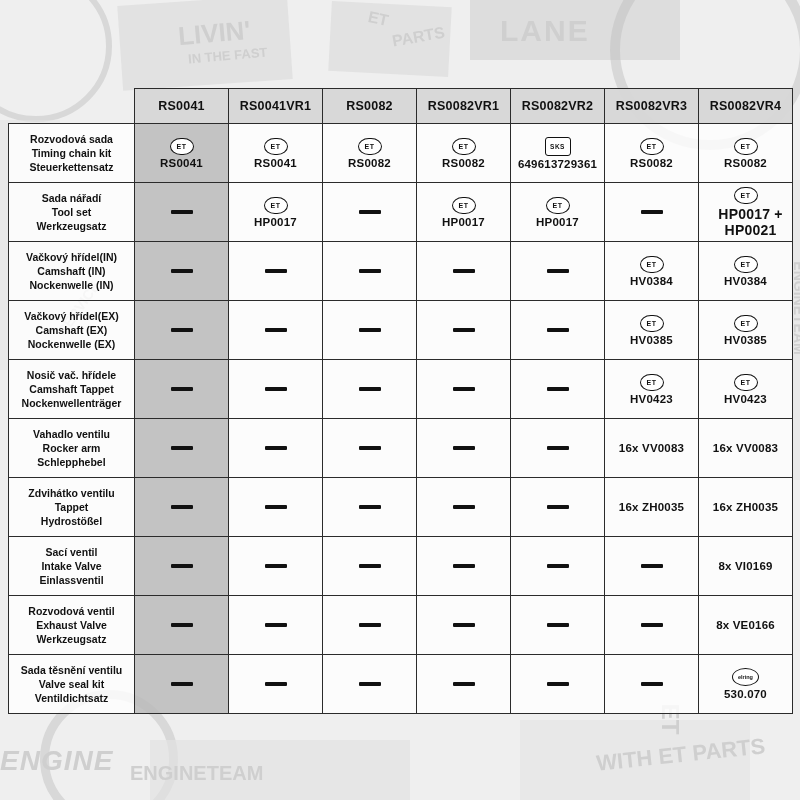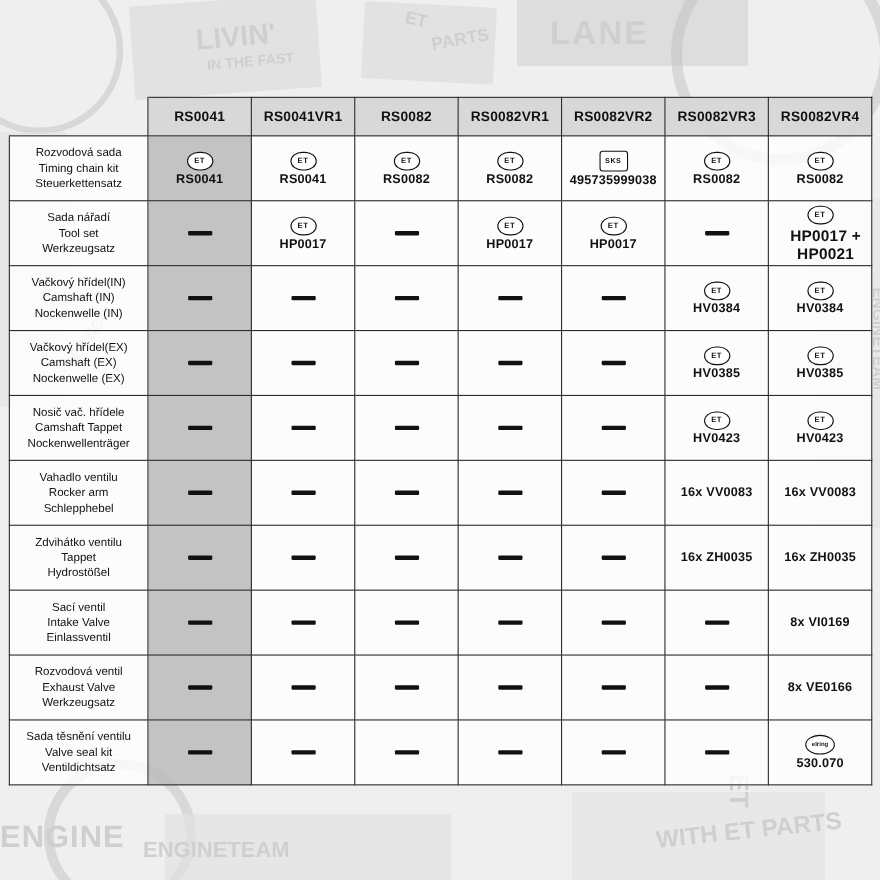--- a/index.html
+++ b/index.html
@@ -43,21 +43,21 @@
     font-weight:bold;
     letter-spacing:.2px;
     color:#111;
     background:rgba(214,214,214,0.93);
   }
   thead th.corner{background:rgba(255,255,255,0.0);border-left:none;border-top:none;}
   tbody tr{height:59px;}
   td.rowlab{
     font-size:10.5px;
     line-height:14px;
-    font-weight:normal;
+    font-weight:bold;
     color:#111;
     background:rgba(255,255,255,0.80);
     padding:2px 4px;
   }
   td.col-hl{background:rgba(185,185,185,0.82);}
   .cell{
     display:flex;flex-direction:column;align-items:center;justify-content:center;
     height:100%;gap:2px;
   }
   .code{font-size:11.5px;font-weight:bold;color:#111;letter-spacing:.2px;}
@@ -92,21 +92,21 @@
   <div class="dark" style="left:470px;top:0px;width:210px;height:60px;opacity:.35;"></div>
   <div class="rect" style="left:0px;top:120px;width:60px;height:250px;opacity:.6;"></div>
   <div class="rect" style="left:740px;top:180px;width:60px;height:300px;opacity:.6;"></div>
   <div class="rect" style="left:150px;top:740px;width:260px;height:60px;opacity:.7;"></div>
   <div class="rect" style="left:520px;top:720px;width:230px;height:80px;opacity:.55;"></div>
   <div class="blob" style="left:178px;top:18px;font-size:26px;transform:rotate(-5deg);">LIVIN'</div>
   <div class="blob" style="left:188px;top:48px;font-size:13px;transform:rotate(-5deg);">IN THE FAST</div>
   <div class="blob" style="left:500px;top:14px;font-size:30px;letter-spacing:2px;">LANE</div>
   <div class="blob" style="left:368px;top:10px;font-size:16px;transform:rotate(12deg);">ET</div>
   <div class="blob" style="left:392px;top:28px;font-size:16px;transform:rotate(-10deg);">PARTS</div>
-  <div class="blob" style="left:0px;top:745px;font-size:28px;letter-spacing:1px;">ENGINE</div>
+  <div class="blob" style="left:0px;top:745px;font-size:28px;letter-spacing:1px;font-style:italic;">ENGINE</div>
   <div class="blob" style="left:130px;top:762px;font-size:20px;">ENGINETEAM</div>
   <div class="blob" style="left:596px;top:742px;font-size:22px;transform:rotate(-6deg);">WITH ET PARTS</div>
   <div class="blob" style="left:655px;top:705px;font-size:24px;transform:rotate(90deg);">ET</div>
   <div class="blob" style="left:48px;top:300px;font-size:14px;transform:rotate(-55deg);">SERVICE</div>
   <div class="blob" style="left:752px;top:300px;font-size:14px;transform:rotate(90deg);">ENGINETEAM</div>
 </div>
 
 <div id="table-wrap">
   <table>
     <colgroup>
@@ -160,21 +160,21 @@
             <div class="cell">
               <span class="logo">ET</span>
               <span class="code">RS0082</span>
             </div>
           </td>
           <td>
             <div class="cell">
               <span class="logo square">
                 <span>SKS</span>
               </span>
-              <span class="code">495735999038</span>
+              <span class="code">649613729361</span>
             </div>
           </td>
           <td>
             <div class="cell">
               <span class="logo">ET</span>
               <span class="code">RS0082</span>
             </div>
           </td>
           <td>
             <div class="cell">

